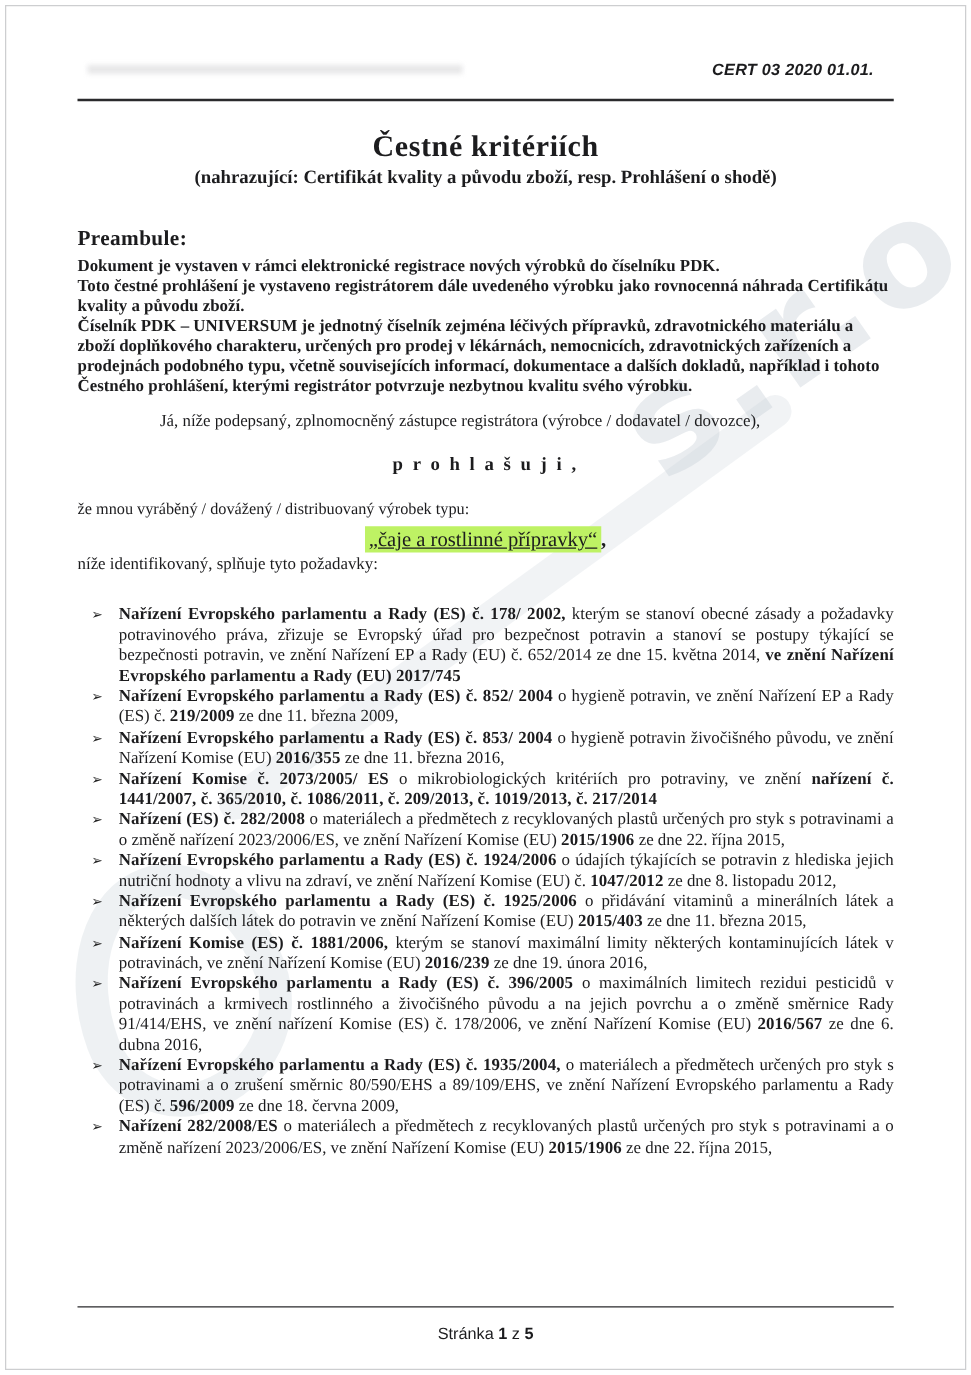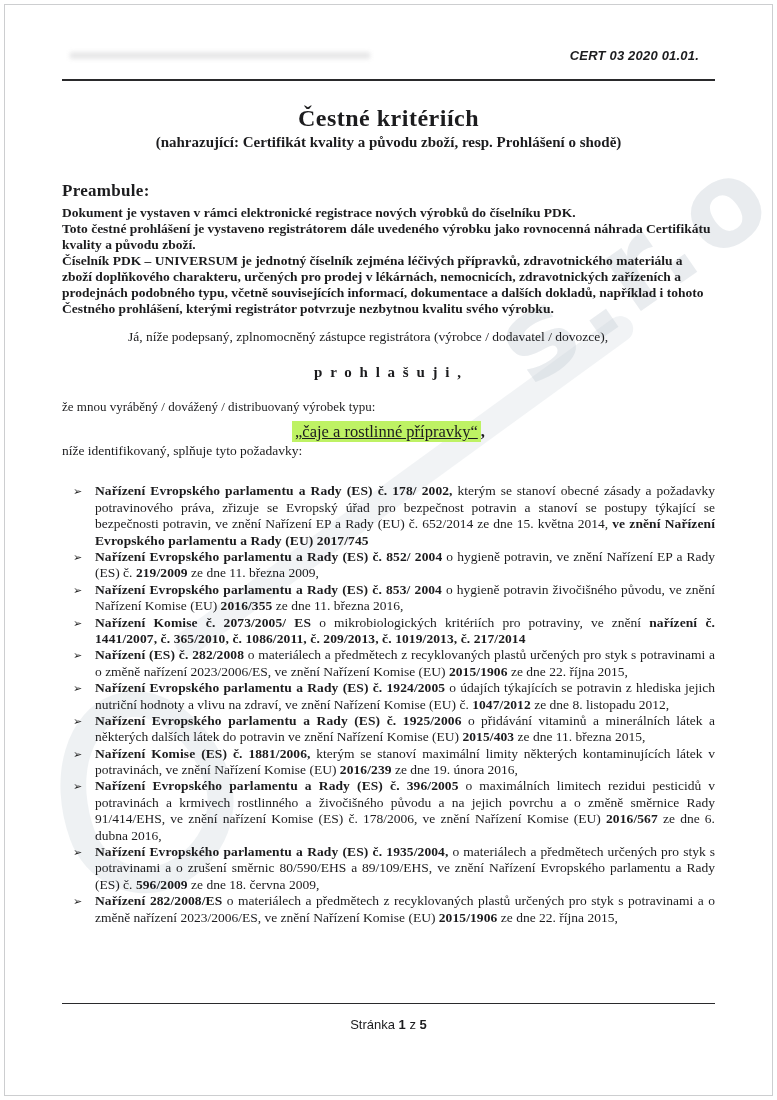--- a/index.html
+++ b/index.html
@@ -47,21 +47,21 @@
 
   
   .req-list{list-style:none;margin:24px 0 0 0;padding:0;}
   .req-item{display:flex;align-items:flex-start;}
   .marker{width:22px;flex:0 0 22px;margin-left:11px;font-size:11px;padding-top:2px;
     font-family:"DejaVu Sans", sans-serif;color:#222;}
   .req-text{flex:1;margin:0;font-size:13.5px;line-height:1.215;text-align:justify;}
   .req-text b{letter-spacing:.1px;}
 
   
-  .footer{position:absolute;left:62px;right:62px;top:1003px;z-index:2;}
+  .footer{position:absolute;left:62px;right:62px;top:1045px;z-index:2;}
   .footer-rule{border:none;border-top:1.5px solid #2a2a2c;margin:0 0 4px 0;}
   .page-label{text-align:center;font-family:"Liberation Sans", sans-serif;font-size:13px;}
   .page-label .sp{white-space:pre;}
   .page-label b{font-weight:bold;}
 
   
   .wm{position:absolute;z-index:1;pointer-events:none;}
   .wm-text{
     left:470px;top:300px;width:420px;
     transform:rotate(-35deg);transform-origin:left top;
@@ -125,21 +125,21 @@
         <li class="req-item">
           <span class="marker">➢</span>
           <p class="req-text"><b>Nařízení Komise č. 2073/2005/ ES</b><span> o mikrobiologických kritériích pro potraviny, ve znění </span><b>nařízení č. 1441/2007, č. 365/2010, č. 1086/2011, č. 209/2013, č. 1019/2013, č. 217/2014</b></p>
         </li>
         <li class="req-item">
           <span class="marker">➢</span>
           <p class="req-text"><b>Nařízení (ES) č. 282/2008</b><span> o materiálech a předmětech z recyklovaných plastů určených pro styk s potravinami a o změně nařízení 2023/2006/ES, ve znění Nařízení Komise (EU) </span><b>2015/1906</b><span> ze dne 22. října 2015,</span></p>
         </li>
         <li class="req-item">
           <span class="marker">➢</span>
-          <p class="req-text"><b>Nařízení Evropského parlamentu a Rady (ES) č. 1924/2005</b><span> o údajích týkajících se potravin z hlediska jejich nutriční hodnoty a vlivu na zdraví, ve znění Nařízení Komise (EU) č. </span><b>1047/2012</b><span> ze dne 8. listopadu 2012,</span></p>
+          <p class="req-text"><b>Nařízení Evropského parlamentu a Rady (ES) č. 1924/2006</b><span> o údajích týkajících se potravin z hlediska jejich nutriční hodnoty a vlivu na zdraví, ve znění Nařízení Komise (EU) č. </span><b>1047/2012</b><span> ze dne 8. listopadu 2012,</span></p>
         </li>
         <li class="req-item">
           <span class="marker">➢</span>
           <p class="req-text"><b>Nařízení Evropského parlamentu a Rady (ES) č. 1925/2006</b><span> o přidávání vitaminů a minerálních látek a některých dalších látek do potravin ve znění Nařízení Komise (EU) </span><b>2015/403</b><span> ze dne 11. března 2015,</span></p>
         </li>
         <li class="req-item">
           <span class="marker">➢</span>
           <p class="req-text"><b>Nařízení Komise (ES) č. 1881/2006,</b><span> kterým se stanoví maximální limity některých kontaminujících látek v potravinách, ve znění Nařízení Komise (EU) </span><b>2016/239</b><span> ze dne 19. února 2016,</span></p>
         </li>
         <li class="req-item">

